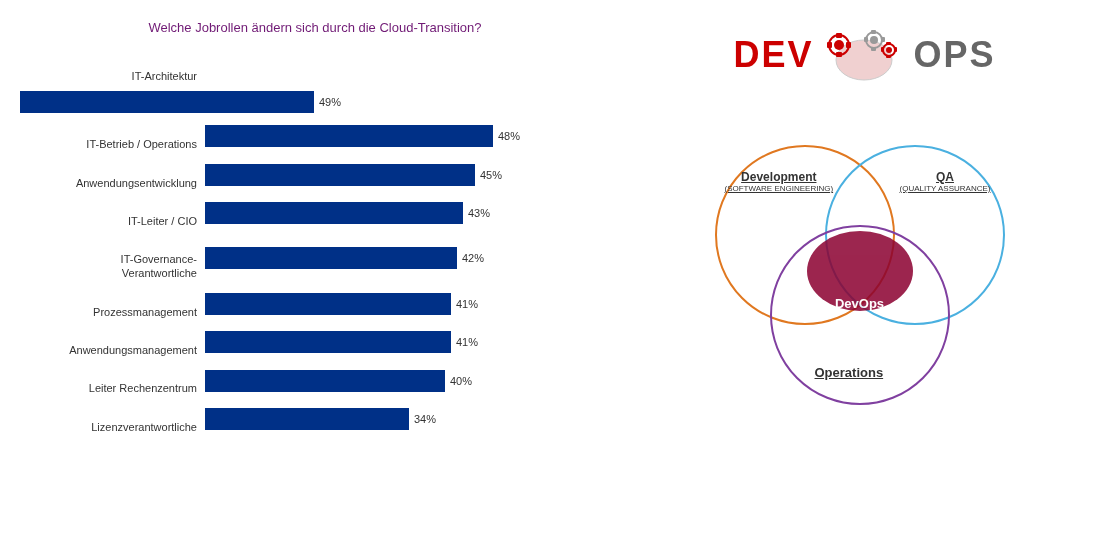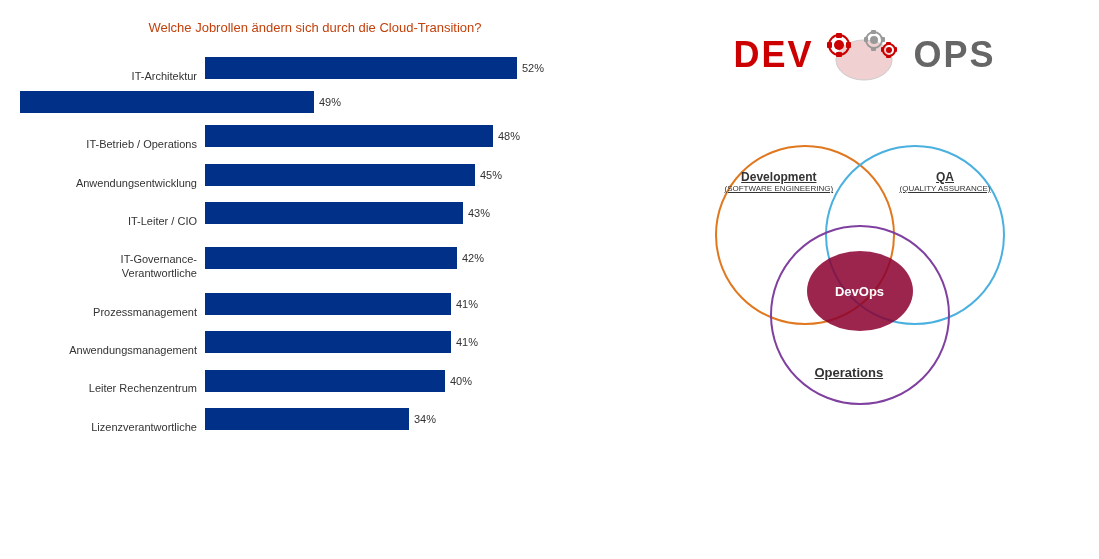--- a/index.html
+++ b/index.html
@@ -10,21 +10,21 @@
       height: 559px;
       overflow: hidden;
       display: flex;
     }
     .left-panel {
       width: 620px;
       padding: 20px 10px 10px 20px;
     }
     .chart-title {
       font-size: 13px;
-      color: #c2410c;
+      color: #701a75;
       margin-bottom: 18px;
       text-align: center;
     }
     .bar-chart {
       width: 100%;
     }
     .bar-row {
       display: flex;
       align-items: center;
       margin-bottom: 8px;
@@ -151,50 +151,46 @@
     }
     .label-ops {
       top: 250px;
       left: 120px;
       color: #333;
       font-size: 13px;
     }
     
     .devops-center {
       position: absolute;
-      top: 136px;
+      top: 116px;
       left: 112px;
       width: 106px;
       height: 80px;
       background: #8b0030;
       border-radius: 50%;
       opacity: 0.85;
       display: flex;
-      align-items: center;
+      align-items: flex-end;
       justify-content: center;
     }
     .devops-center-label {
       color: #fff;
       font-size: 13px;
       font-weight: bold;
       text-align: center;
     }
   </style>
 </head>
 <body>
 
 <div class="left-panel">
   <div class="chart-title">Welche Jobrollen ändern sich durch die Cloud-Transition?</div>
   <div class="bar-chart" id="bar-chart">
       <div class="bar-row">
         <div class="bar-label">IT-Architektur</div>
-        <div class="bar-container">
-          <div class="bar" style="width: 312px;"></div>
-          <span class="bar-value">52%</span>
-        </div>
       </div>
       <div class="bar-row">
         <div class="bar-container">
           <div class="bar" style="width: 294px;"></div>
           <span class="bar-value">49%</span>
         </div>
       </div>
       <div class="bar-row">
         <div class="bar-label">IT-Betrieb / Operations</div>
         <div class="bar-container">

